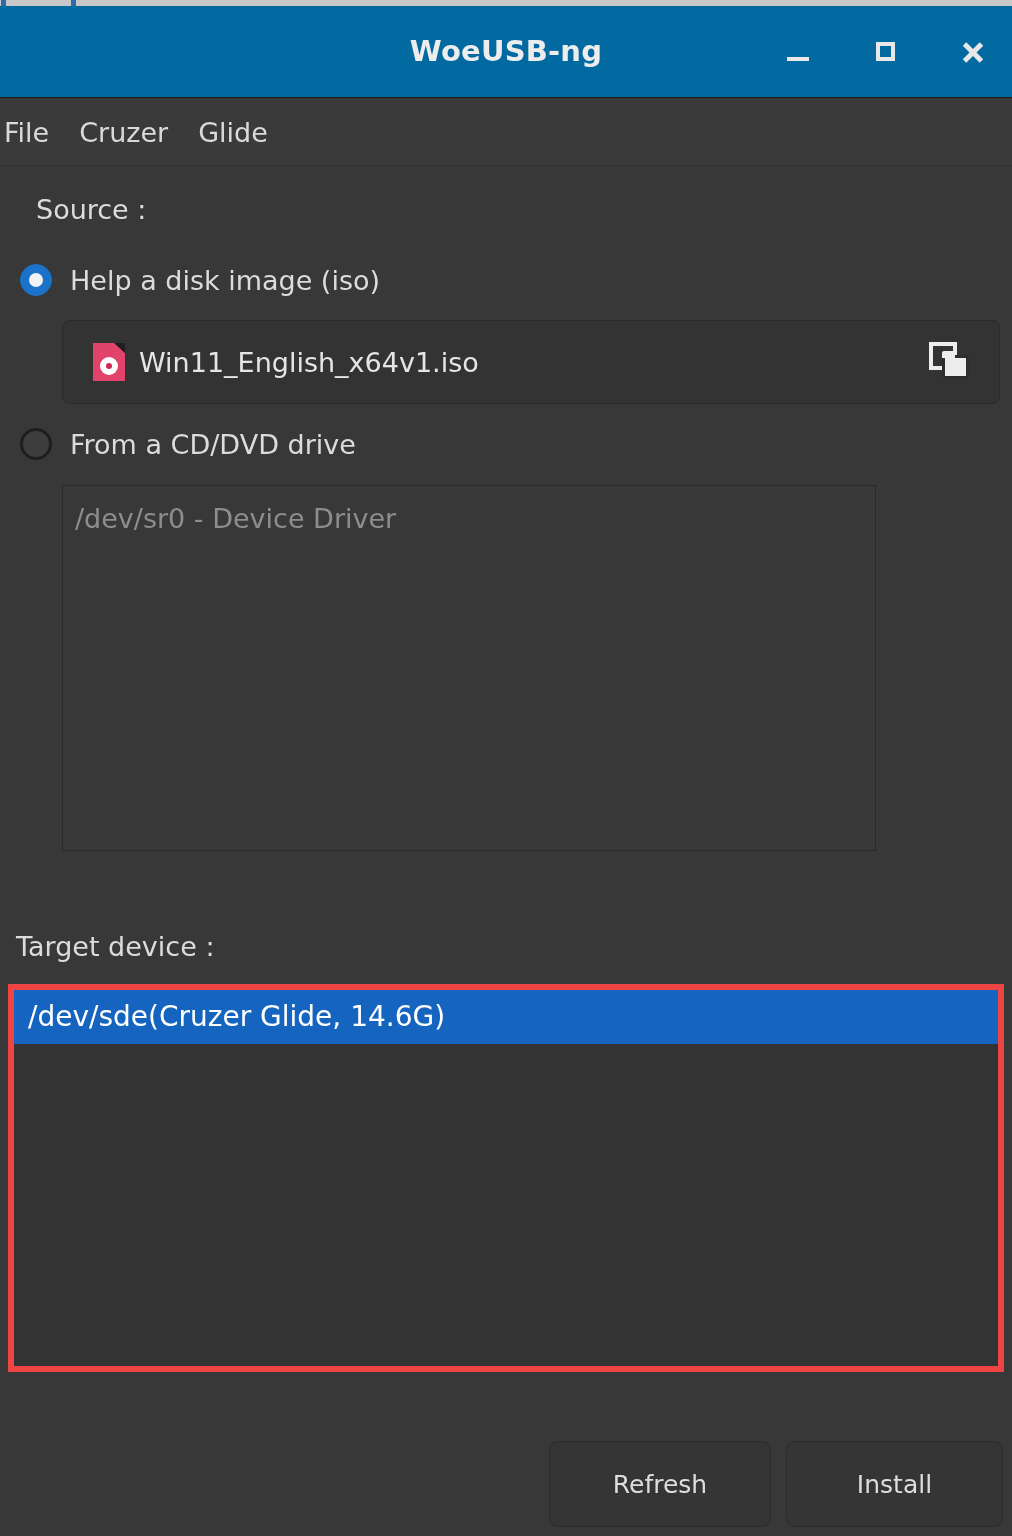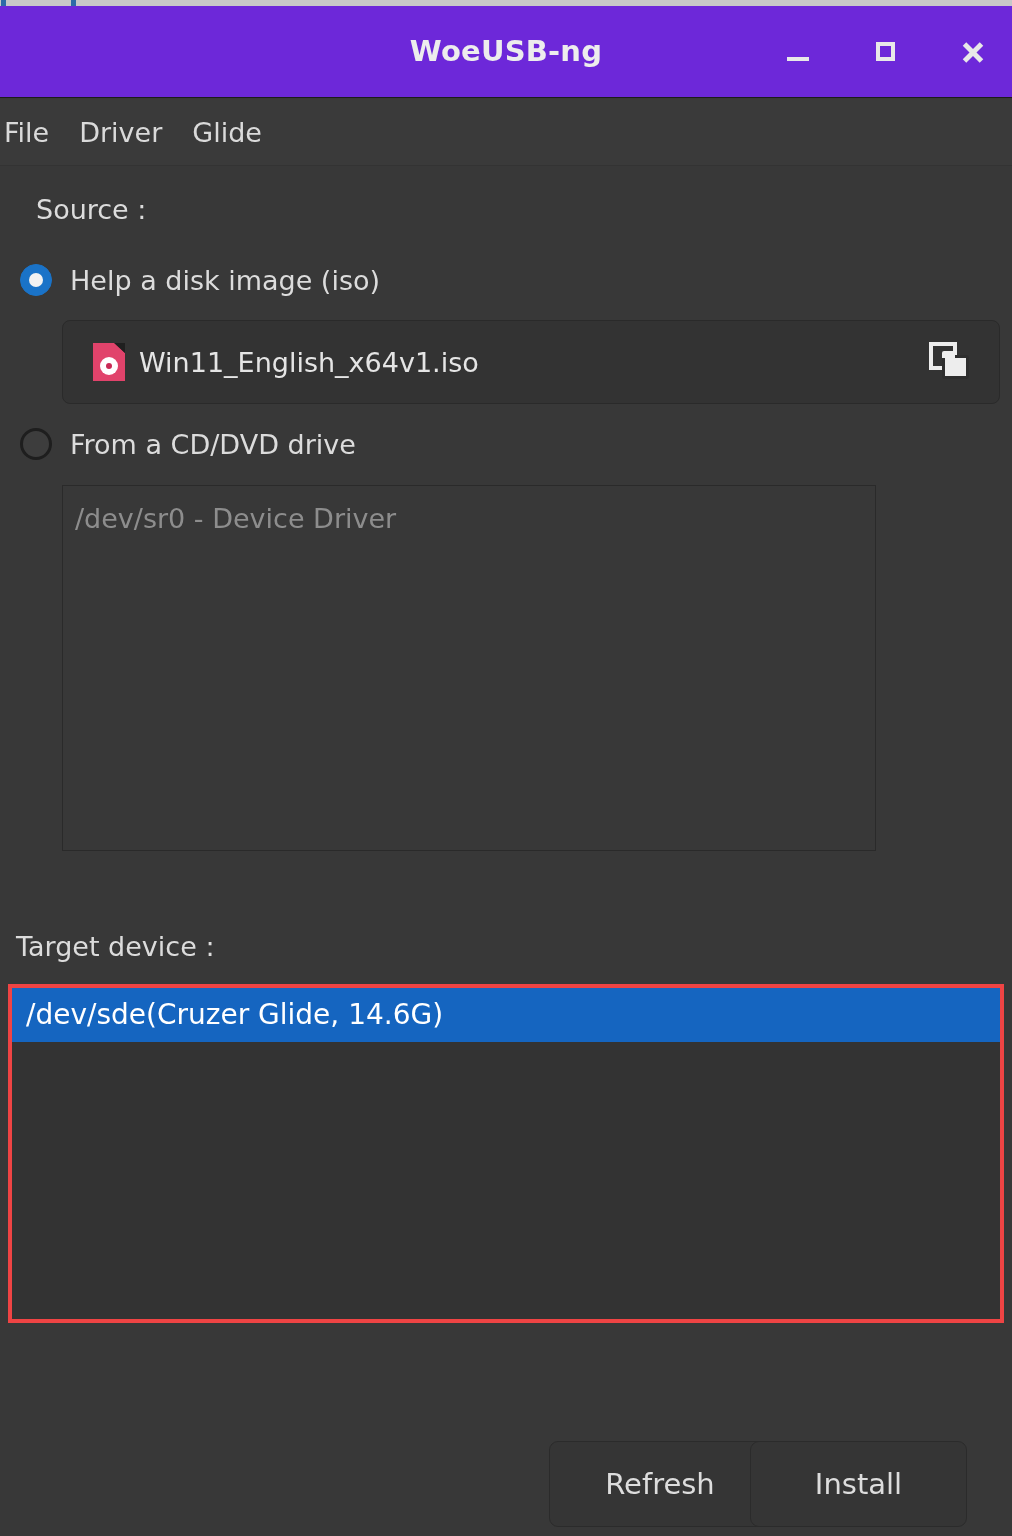--- a/index.html
+++ b/index.html
@@ -37,21 +37,21 @@
     background: #2e6ba8;
   }
   .desktop-mark.m1 { left: 1px; }
   .desktop-mark.m2 { left: 71px; }
 
   
   .titlebar {
     position: absolute;
     left: 0; top: 6px;
     width: 1012px; height: 92px;
-    background: #6d28d9;
+    background: #0369a1;
     border-bottom: 1px solid #1c1c1c;
     box-sizing: border-box;
   }
   .title-text {
     position: absolute;
     left: 0; top: 0;
     width: 1012px;
     line-height: 91px;
     text-align: center;
     font-size: 29px;
@@ -274,23 +274,23 @@
     font-size: 27px;
     color: #8d8d8d;
     padding: 17px 0 0 12px;
     white-space: nowrap;
   }
 
   
   .target-listbox {
     position: absolute;
     left: 8px; top: 818px;
-    width: 996px; height: 339px;
+    width: 996px; height: 388px;
     background: #333333;
-    border: 4px solid #ef4444;
+    border: 6px solid #ef4444;
     box-sizing: border-box;
     overflow: hidden;
   }
   .target-row {
     height: 54px;
     line-height: 54px;
     font-size: 28px;
     padding-left: 14px;
     color: #e9e9e9;
     white-space: nowrap;
@@ -302,29 +302,29 @@
 
   
   .btn {
     position: absolute;
     height: 86px;
     background: #353535;
     border: 1px solid #2b2b2b;
     border-radius: 9px;
     box-sizing: border-box;
     color: #dddddd;
-    font-size: 29px;
+    font-size: 25px;
     font-family: "DejaVu Sans", sans-serif;
     display: flex;
     align-items: center;
     justify-content: center;
     cursor: default;
   }
   .btn-refresh { left: 549px; top: 1275px; width: 222px; }
-  .btn-install { left: 750px; top: 1275px; width: 217px; }
+  .btn-install { left: 786px; top: 1275px; width: 217px; }
 </style>
 </head>
 <body>
 
 <div id="app">
 
   <div class="desktop-strip">
     <div class="desktop-mark m1"></div>
     <div class="desktop-mark m2"></div>
   </div>
@@ -338,21 +338,21 @@
     <div class="win-btn maximize">
       <div class="glyph-max"></div>
     </div>
     <div class="win-btn close">
       <div class="glyph-close"></div>
     </div>
   </div>
 
   <div class="menubar">
     <div class="menu-item">File</div>
-    <div class="menu-item">Driver</div>
+    <div class="menu-item">Cruzer</div>
     <div class="menu-item">Glide</div>
   </div>
 
   <div class="content">
 
     <div class="section-label label-source">Source :</div>
 
     <div class="radio-row iso">
       <div class="radio on"></div>
       <div class="radio-label">Help a disk image (iso)</div>

